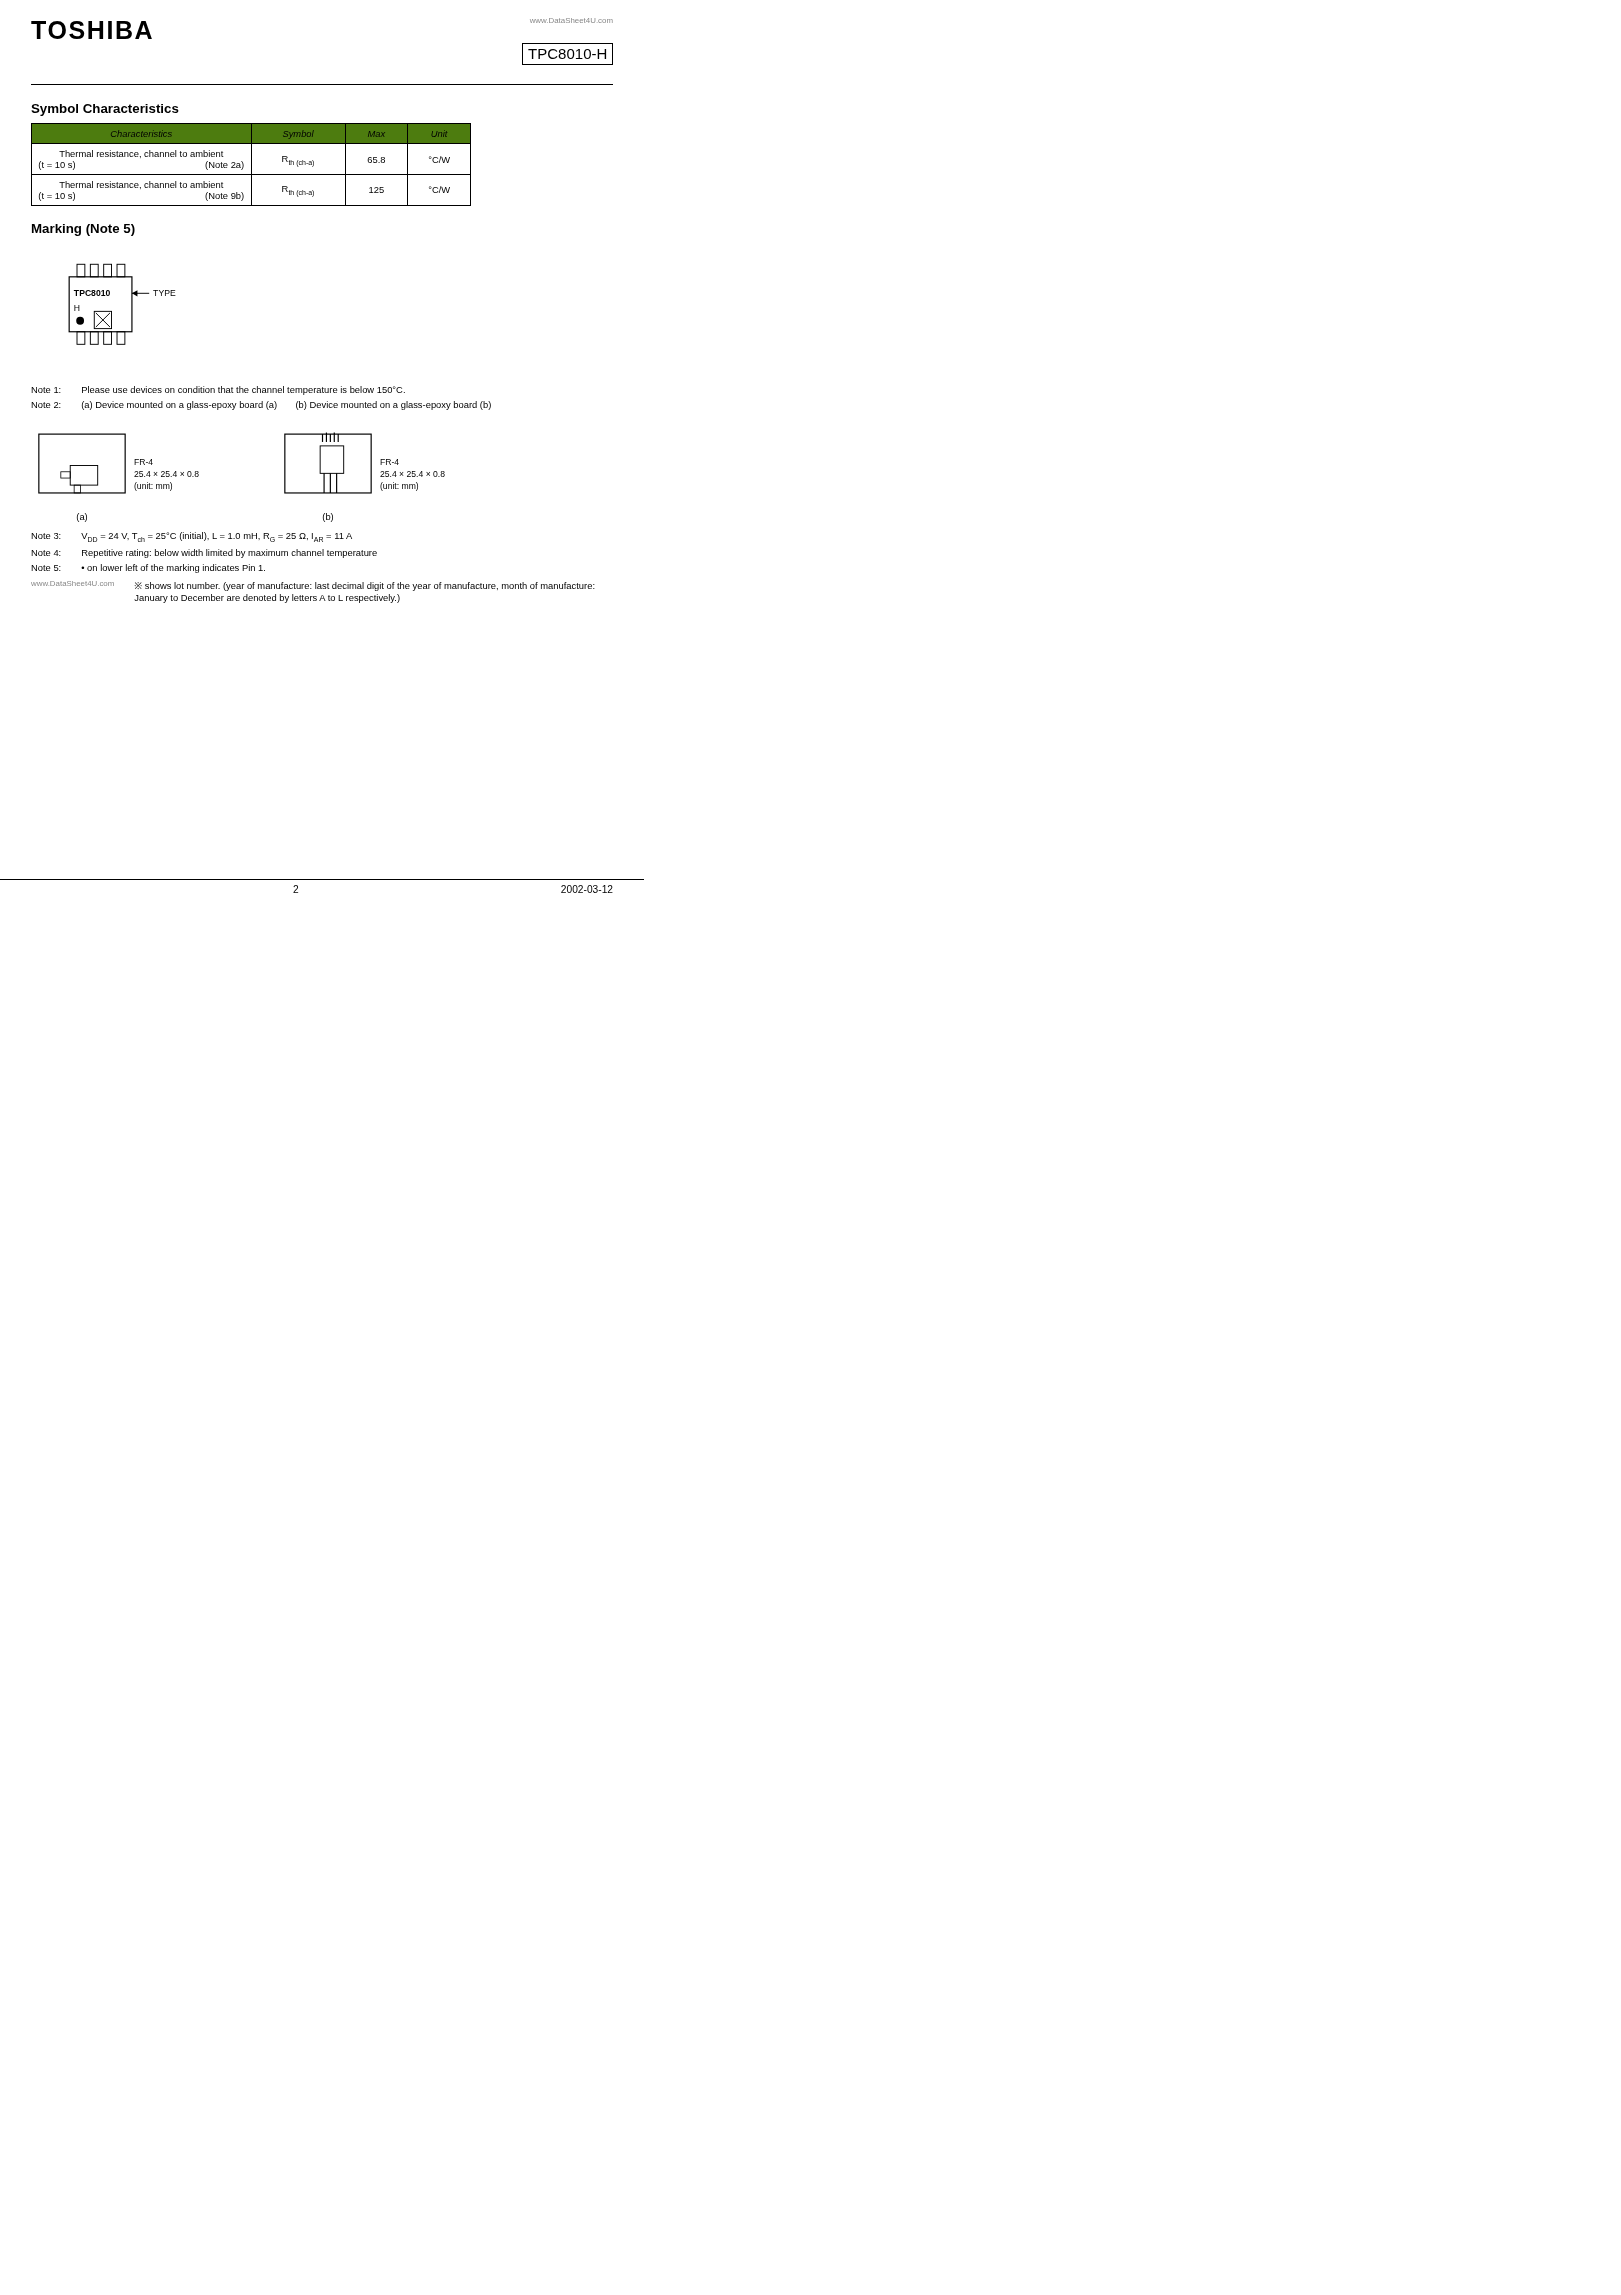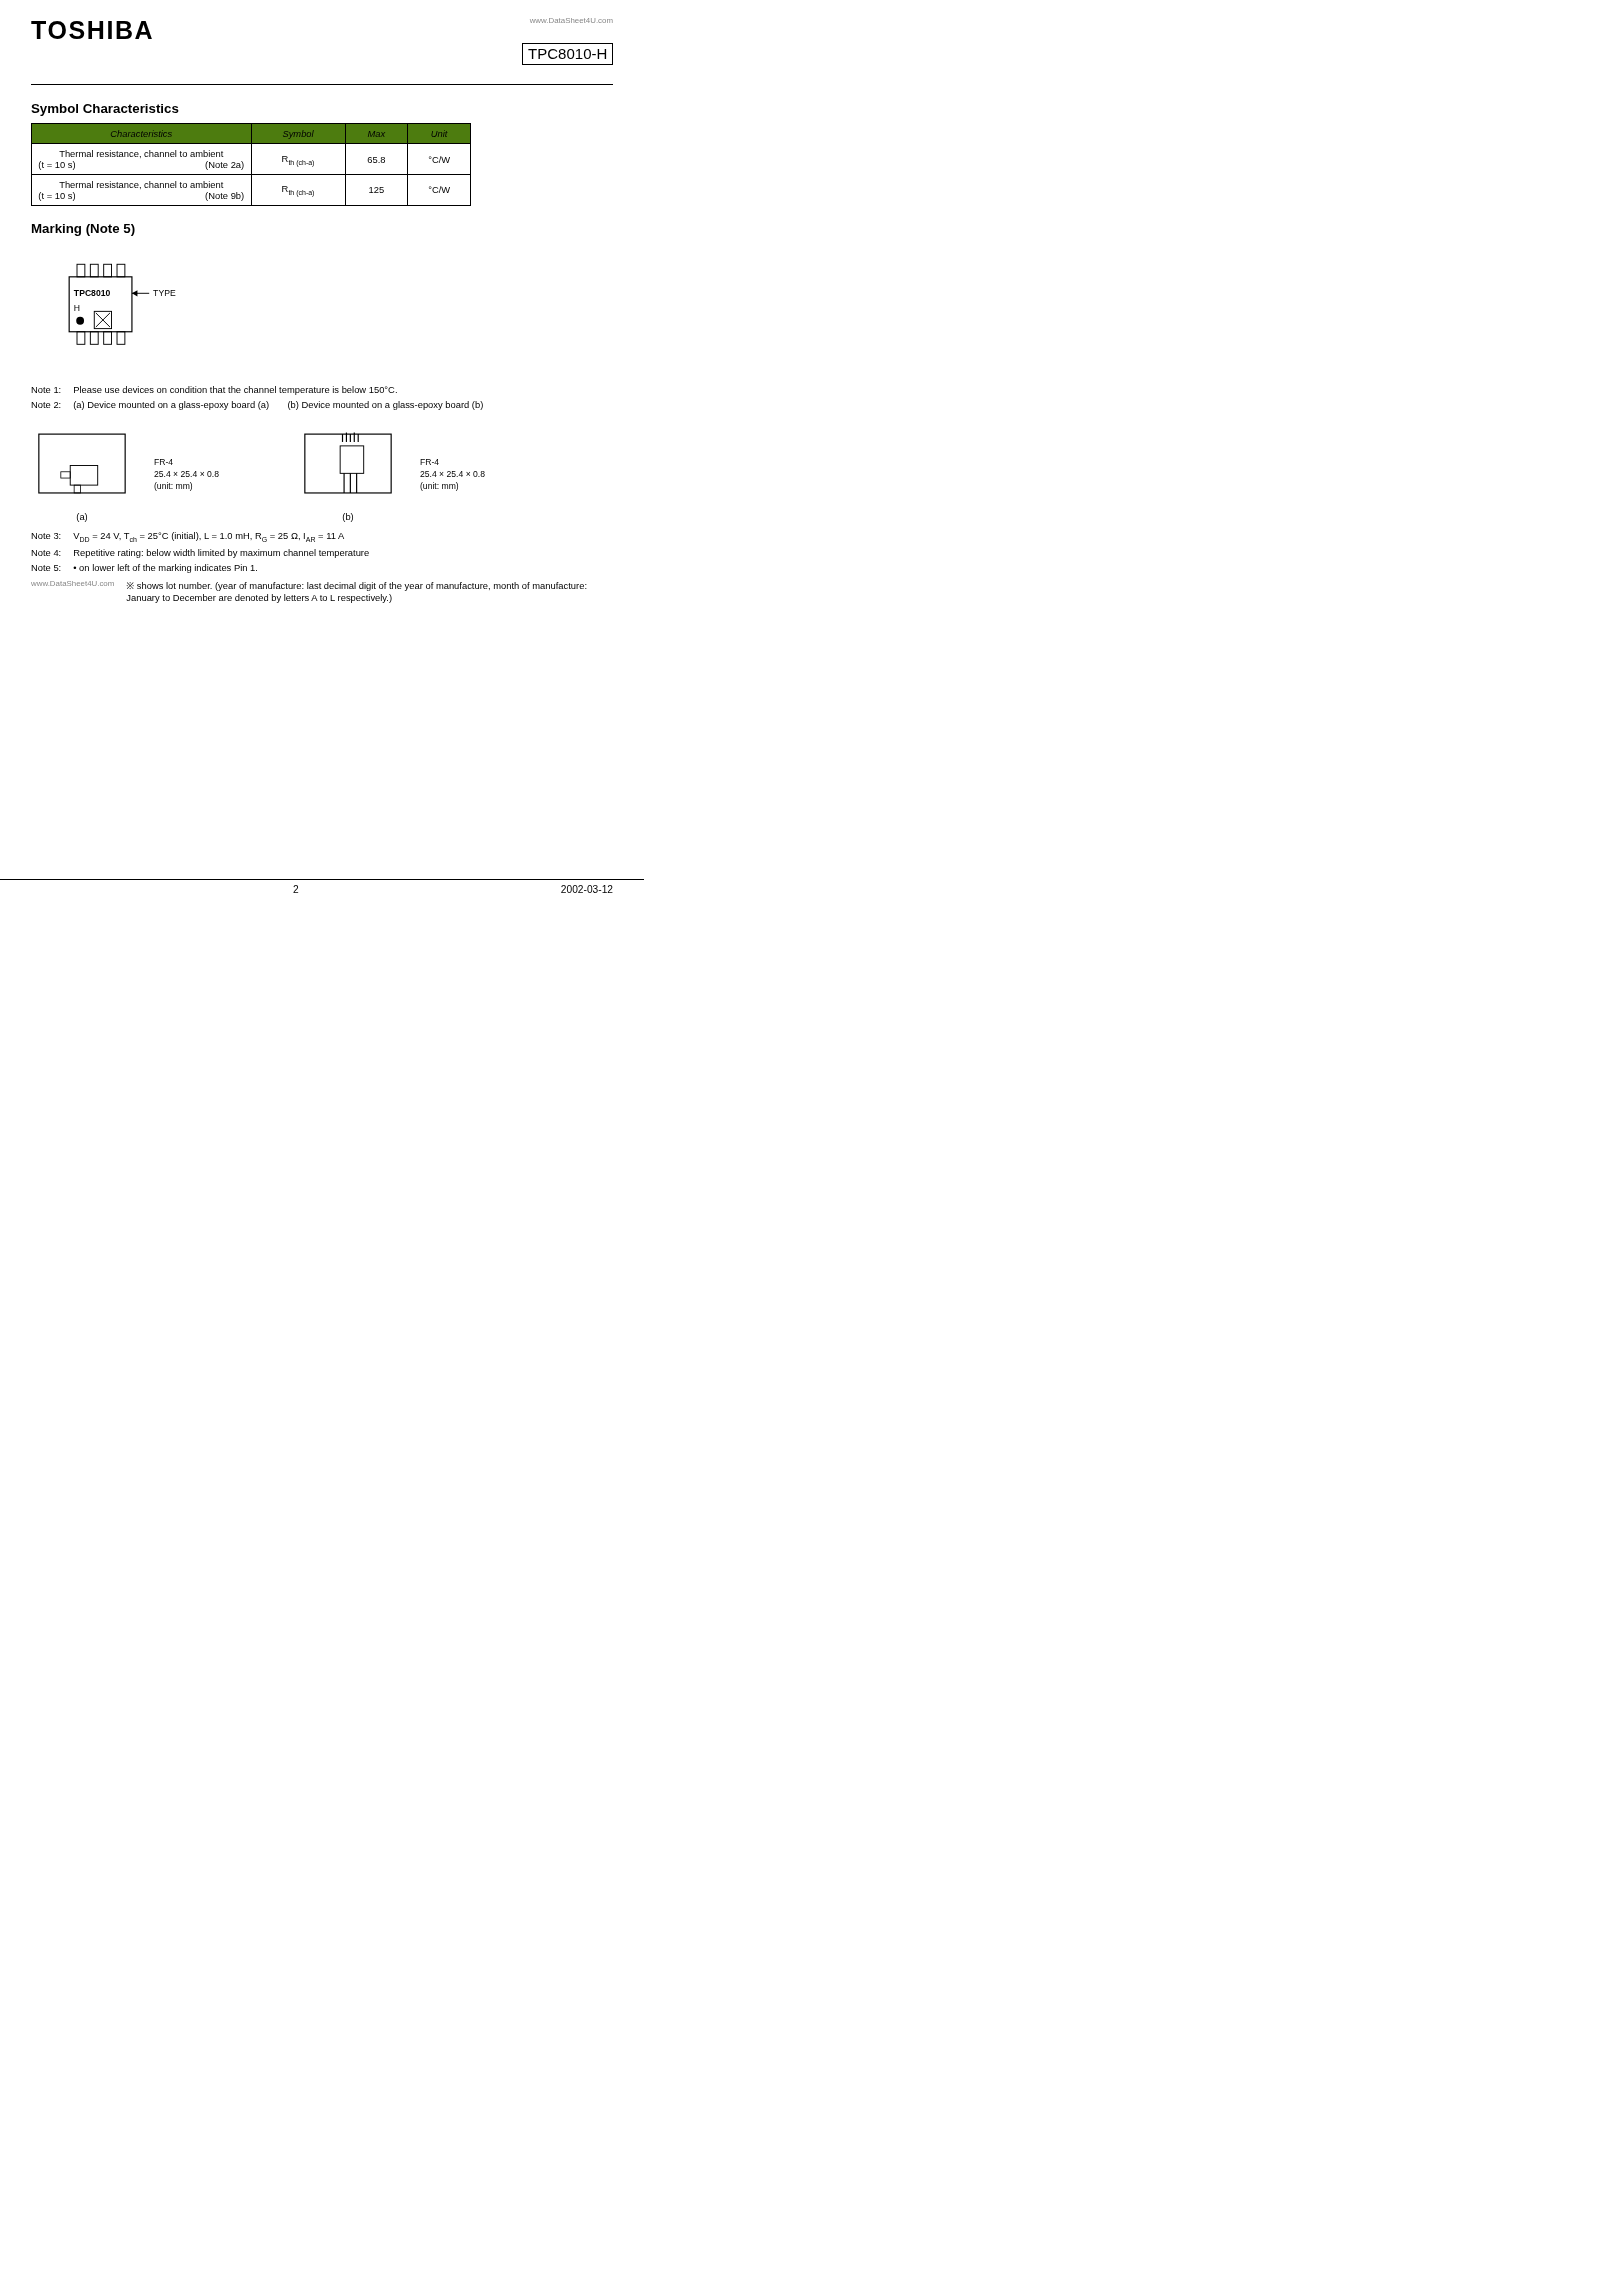--- a/index.html
+++ b/index.html
@@ -91,21 +91,21 @@
     }
 
     
     .notes-section {
       margin-top: 7.9px;
     }
     .note-line {
       margin: 3.9px 0;
       font-size: 9.4px;
       display: flex;
-      gap: 12px;
+      gap: 20px;
     }
     .note-label {
       white-space: nowrap;
       font-size: 9.4px;
     }
 
     
     .diagrams-row {
       display: flex;
       gap: 47px;
@@ -116,21 +116,21 @@
       display: flex;
       flex-direction: column;
       align-items: center;
     }
     .diagram-label {
       font-size: 9.4px;
       margin-top: 6.3px;
       color: #000;
     }
     .diagram-info {
-      margin-left: 21px;
+      margin-left: 1px;
       font-size: 8.6px;
       display: flex;
       flex-direction: column;
       justify-content: center;
       gap: 2.4px;
     }
     .diagram-wrapper {
       display: flex;
       align-items: center;
     }

